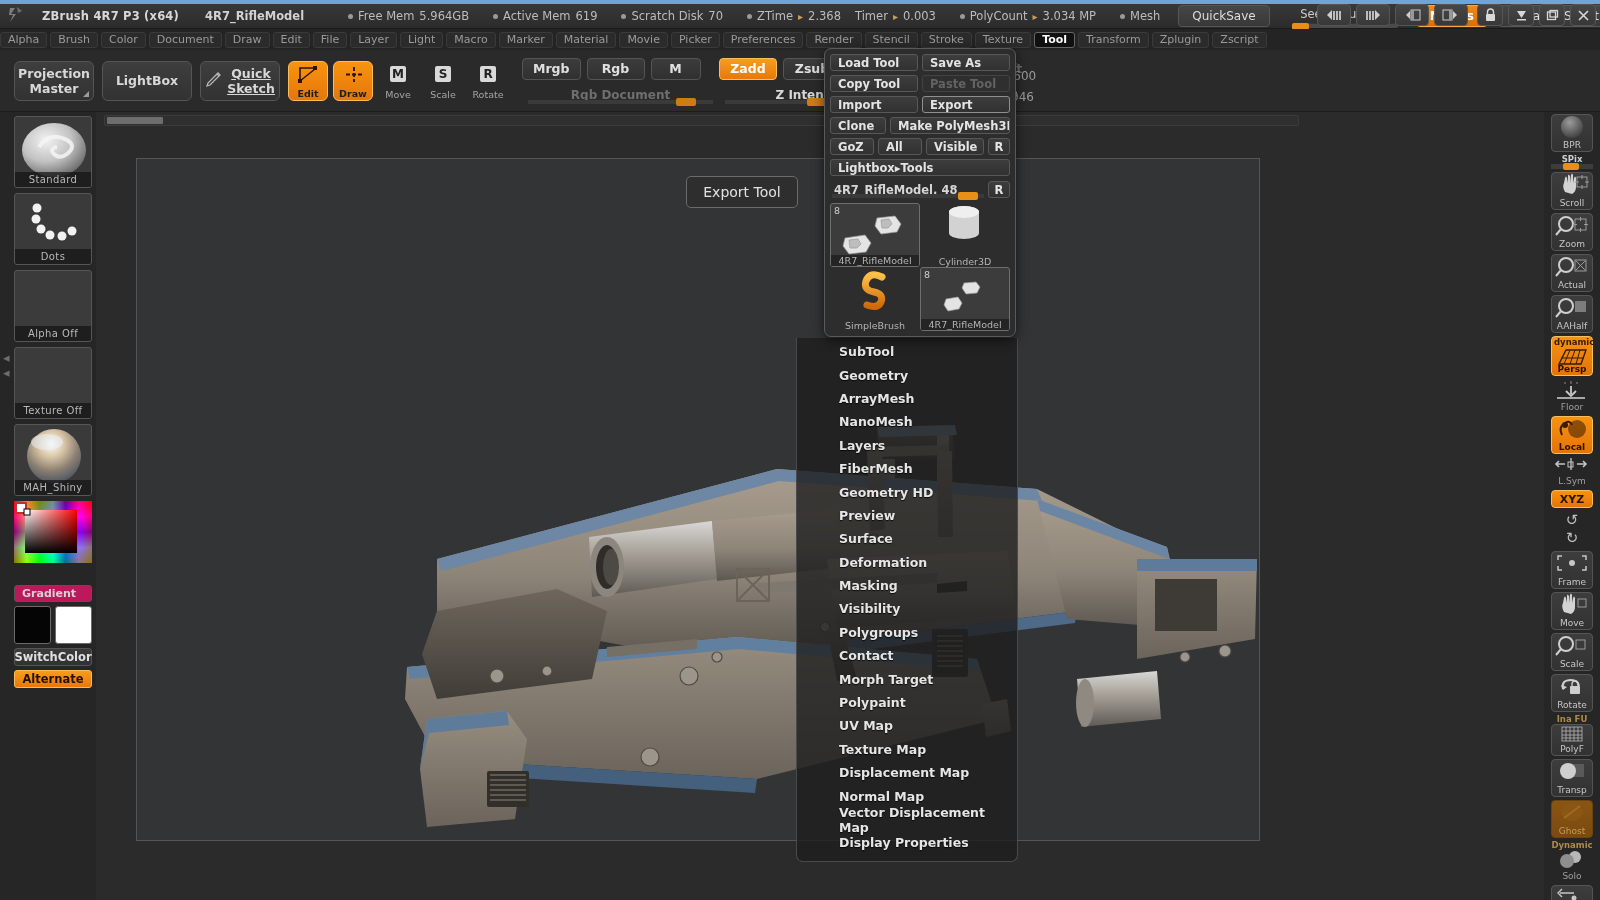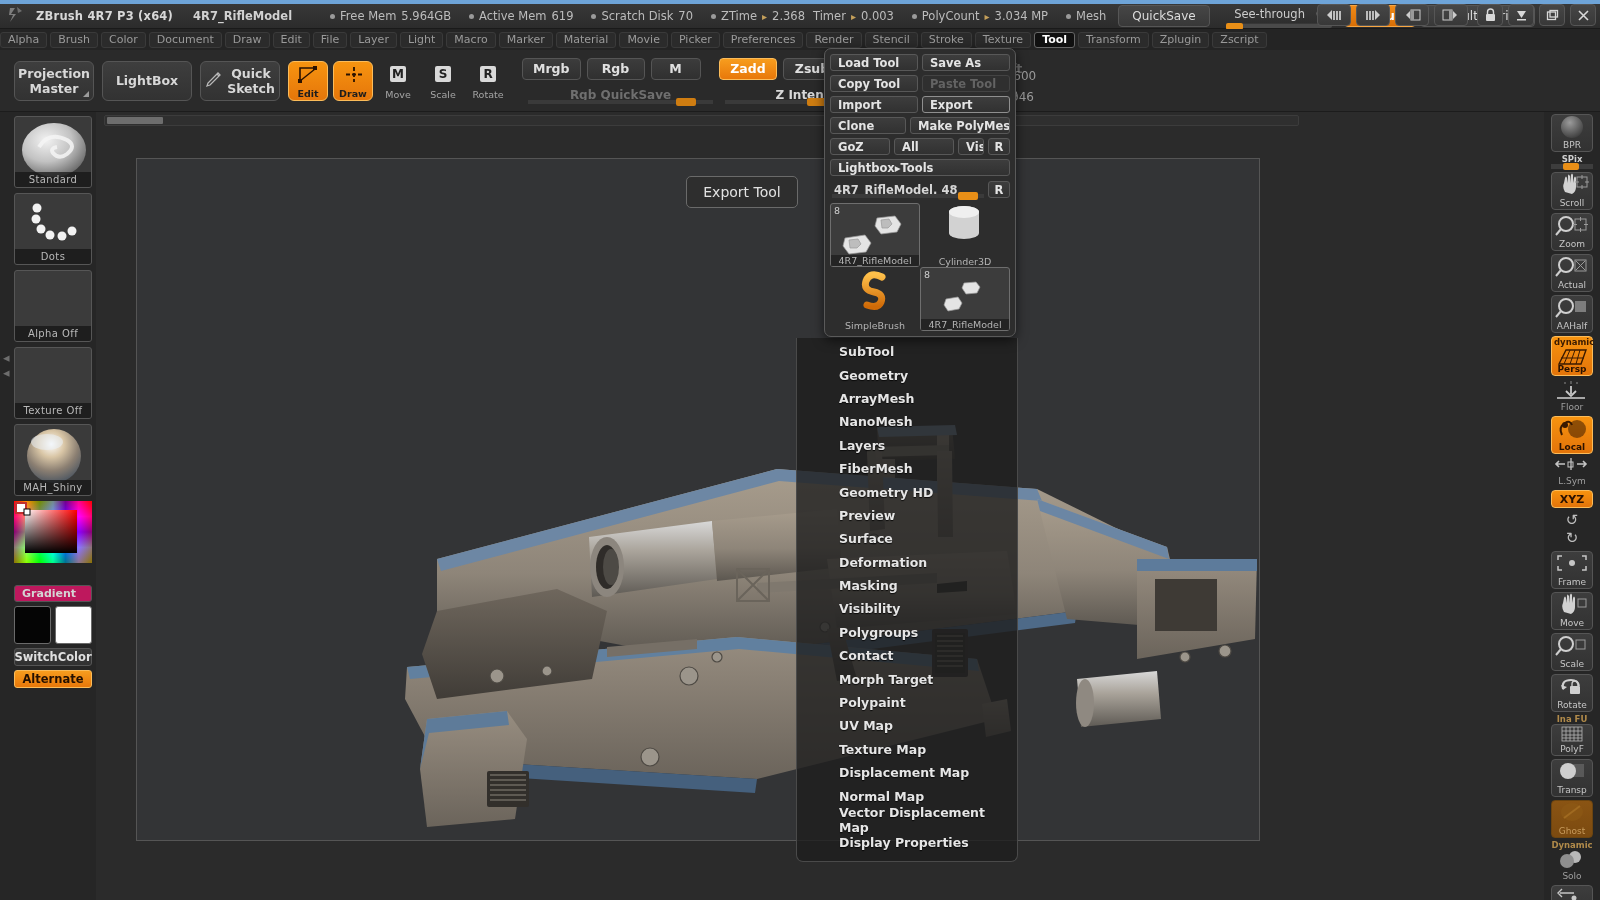--- a/index.html
+++ b/index.html
@@ -9,21 +9,21 @@
     font-family: "DejaVu Sans", sans-serif;
     overflow: hidden;
   }
   #app { position: relative; width: 1600px; height: 900px; background: #262626; }
 
   
   .titlebar {
     position: absolute; left: 0; top: 0; width: 1600px; height: 29px;
     background: linear-gradient(#3a3a3a, #2c2c2c);
     border-bottom: 1px solid #1a1a1a;
-    display: flex; align-items: center; gap: 2px;
+    display: flex; align-items: center; gap: 8px;
     font-size: 11.5px; color: #cfcfcf; white-space: nowrap;
   }
   .tb-accent { position:absolute; left:0; top:0; width:1600px; height:4px;
     background:#6ea4d8; }
   .zb-logo { width: 22px; height: 22px; margin: 0 6px 0 6px; position: relative; flex:none;}
   .zb-logo svg { display:block; }
   .tb-title { font-weight: bold; letter-spacing: .2px; color: #d8d8d8; }
   .tb-doc { margin-left: 18px; color: #d2d2d2; font-weight:bold;}
   .tb-stat { margin-left: 16px; color: #bcbcbc; display:flex; align-items:center; gap:5px;}
   .tb-dot { width:5px; height:5px; border-radius:50%; background:#9a9a9a; display:inline-block;
@@ -205,22 +205,22 @@
   .pop-row { display:flex; gap:4px; margin-bottom:4px; }
   .pbtn {
     flex:1; height:17px; border:1px solid #585858; border-radius:3px;
     background:linear-gradient(#3d3d3d,#313131); color:#e4e4e4;
     font-size:11.5px; font-weight:bold; display:flex; align-items:center;
     padding-left:7px; cursor:pointer; white-space:nowrap; overflow:hidden;
   }
   .pbtn.dim { color:#636363; border-color:#434343; background:#2f2f2f; }
   .pbtn.hl { border-color:#8f8f8f; }
   .pbtn.narrow { flex:none; width:22px; justify-content:center; padding-left:0;}
-  .pbtn.w60 { flex:none; width:76px; }
-  .pbtn.w40 { flex:none; width:60px; }
+  .pbtn.w60 { flex:none; width:56px; }
+  .pbtn.w40 { flex:none; width:44px; }
   .pop-slider {
     position:relative; height:19px; margin-bottom:4px; display:flex; align-items:center;
   }
   .pop-slider .nm { font-size:11.5px; color:#d6d6d6; font-weight:bold; padding-left:4px; }
   .pop-slider .tr { position:absolute; left:2px; right:26px; bottom:1px; height:4px; background:#3a3a3a;}
   .pop-slider .kn { position:absolute; right:32px; bottom:-1px; width:20px; height:8px;
       background:#e98f17; border-radius:2px;}
   .thumbs { display:flex; flex-wrap:wrap; }
   .tcell {
     width:50%; height:64px; position:relative; cursor:pointer;
@@ -408,21 +408,21 @@
 
   <div class="shelf">
     <div class="shelf-btn" style="width:80px;">
       <div>
         <div>Projection</div>
         <div>Master</div>
       </div>
       <div class="corner"></div>
     </div>
     <div class="shelf-btn" style="width:90px;">LightBox</div>
-    <div class="shelf-btn" style="width:80px;">
+    <div class="shelf-btn" style="width:80px;text-decoration:underline;">
       <span style="margin-right:5px;">
         <svg width="17" height="17" viewBox="0 0 17 17">
             <path d="M2 15 L5 14 L15 4 L13 2 L3 12 Z" fill="none" stroke="#b9b9b9" stroke-width="1.3"></path>
             <path d="M12 3 L14 5" stroke="#b9b9b9" stroke-width="1.3"></path>
           </svg>
       </span>
       <div>
         <div>Quick</div>
         <div>Sketch</div>
       </div>
@@ -456,21 +456,21 @@
       <div class="cap">Rotate</div>
     </div>
 
     <div class="shelf-col">
       <div class="slider-row">
         <div class="mode-btn">Mrgb</div>
         <div class="mode-btn">Rgb</div>
         <div class="mode-btn" style="min-width:50px;">M</div>
       </div>
       <div class="zslider" style="width:185px; margin-top:10px;">
-        <div class="lbl dim">Rgb QuickSave</div>
+        <div class="lbl dim">Rgb Document</div>
         <div class="track"></div>
         <div class="knob" style="left:148px;"></div>
       </div>
     </div>
 
     <div class="shelf-col" style="margin-left:6px;">
       <div class="slider-row">
         <div class="mode-btn on">Zadd</div>
         <div class="mode-btn">Zsub</div>
         <div class="mode-btn off">Zcut</div>

